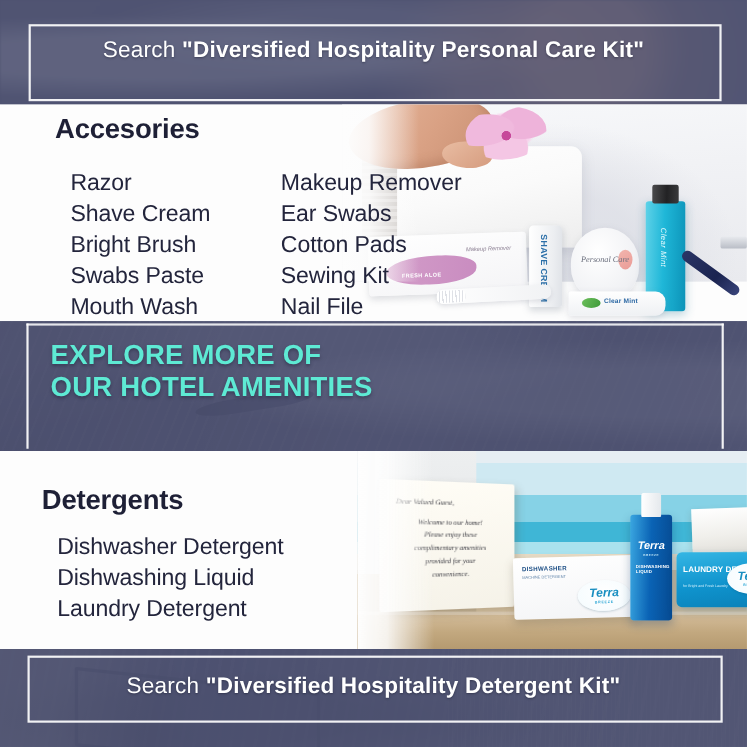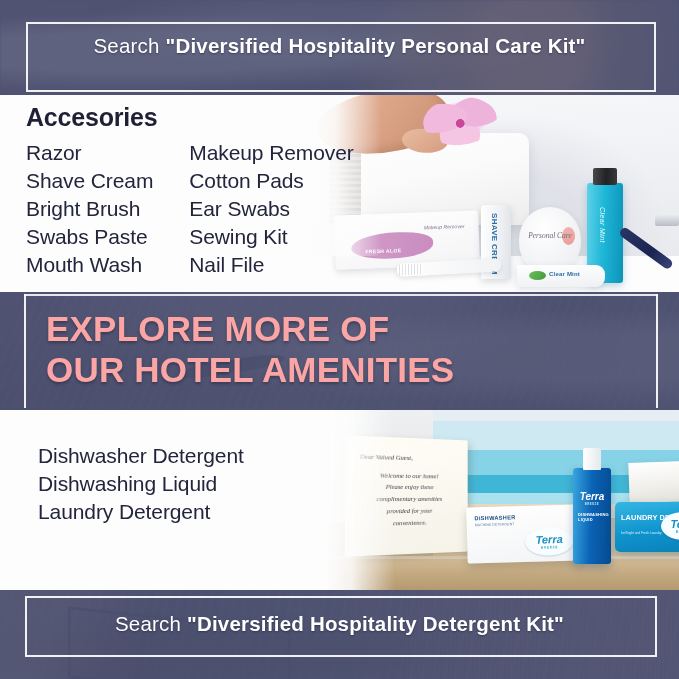--- a/index.html
+++ b/index.html
@@ -42,21 +42,21 @@
       linear-gradient(118deg,#5a5f7d 0%,#555a78 28%,#4b5070 55%,#545879 78%,#5e6283 100%);
     filter:blur(1.1px);
   }
 
   
   #mid-banner{top:292px;height:118px;}
   #mid-banner .frame{left:24px;top:2px;right:21px;bottom:2px;border-left-width:2px;border-right-width:2px;border-top:0;border-bottom:0;}
   #mid-banner .rule-top{position:absolute;left:24px;right:21px;top:2px;height:2px;background:rgba(255,255,255,.85);}
   .mid-head{
     position:absolute;left:46px;top:17px;
-    color:#fca5a5;font-weight:700;font-size:35px;line-height:1.16;
+    color:#5eead4;font-weight:700;font-size:25px;line-height:1.16;
     letter-spacing:.2px;text-transform:uppercase;
     text-shadow:0 2px 3px rgba(22,24,45,.4);
   }
   .ph-mid{
     background:
       linear-gradient(160deg, rgba(255,255,255,.1) 0 12%, rgba(0,0,0,0) 34%),
       radial-gradient(ellipse at 88% 55%, rgba(226,230,242,.33) 0 24%, rgba(0,0,0,0) 52%),
       radial-gradient(ellipse at 46% 18%, rgba(210,216,234,.22) 0 20%, rgba(0,0,0,0) 48%),
       repeating-linear-gradient(112deg, rgba(255,255,255,.05) 0 2px, rgba(0,0,0,0) 2px 9px),
       linear-gradient(100deg,#3f4463 0%,#4a4f6e 24%,#565b7a 52%,#4d5272 76%,#585d7d 100%);
@@ -87,29 +87,29 @@
     content:"";position:absolute;left:60%;top:0;width:40%;height:100%;
     background:repeating-linear-gradient(90deg, rgba(255,255,255,.05) 0 1px, rgba(0,0,0,0) 1px 4px);
   }
 
   
   .section{position:absolute;left:0;width:679px;background:#fdfdfd;overflow:hidden;}
   #acc-section{top:95px;height:197px;}
   #det-section{top:410px;height:180px;}
 
   .sec-copy{position:absolute;z-index:5;}
-  #acc-section .sec-copy{left:26px;top:9px;}
+  #acc-section .sec-copy{left:50px;top:9px;}
   #det-section .sec-copy{left:38px;top:32px;}
 
   .sec-title{
     color:#1e2036;font-weight:700;font-size:25px;letter-spacing:-.2px;
     margin:0 0 7px 0;line-height:1.1;
   }
   .cols{display:flex;gap:36px;}
-  .col{list-style:none;margin:0;padding:0;}
+  .col{list-style:none;margin:14px;padding:0;}
   .col li{
     color:#23253c;font-size:21px;line-height:1.34;font-weight:400;
     letter-spacing:-.1px;white-space:nowrap;
   }
 
   
   .acc-photo{
     position:absolute;right:0;top:0;width:368px;height:161px;z-index:1;
     background:
       radial-gradient(ellipse at 52% 86%, rgba(218,220,228,.7) 0 30%, rgba(0,0,0,0) 62%),
@@ -389,22 +389,22 @@
       <div class="cols">
         <ul class="col">
           <li>Razor</li>
           <li>Shave Cream</li>
           <li>Bright Brush</li>
           <li>Swabs Paste</li>
           <li>Mouth Wash</li>
         </ul>
         <ul class="col">
           <li>Makeup Remover</li>
+          <li>Ear Swabs</li>
           <li>Cotton Pads</li>
-          <li>Ear Swabs</li>
           <li>Sewing Kit</li>
           <li>Nail File</li>
         </ul>
       </div>
     </div>
   </div>
 
   <div class="banner" id="mid-banner">
     <div class="photo ph-mid"></div>
     <div class="tint"></div>
@@ -455,20 +455,21 @@
         <b>LAUNDRY DETERGENT</b>
         <u>for Bright and Fresh Laundry</u>
         <span class="logo">
           <span class="lt">Terra</span>
           <span class="lb">BREEZE</span>
         </span>
       </div>
     </div>
 
     <div class="sec-copy">
+      <h2 class="sec-title">Detergents</h2>
       <ul class="col">
         <li>Dishwasher Detergent</li>
         <li>Dishwashing Liquid</li>
         <li>Laundry Detergent</li>
       </ul>
     </div>
   </div>
 
   <div class="banner" id="bottom-banner">
     <div class="photo ph-bot"></div>

